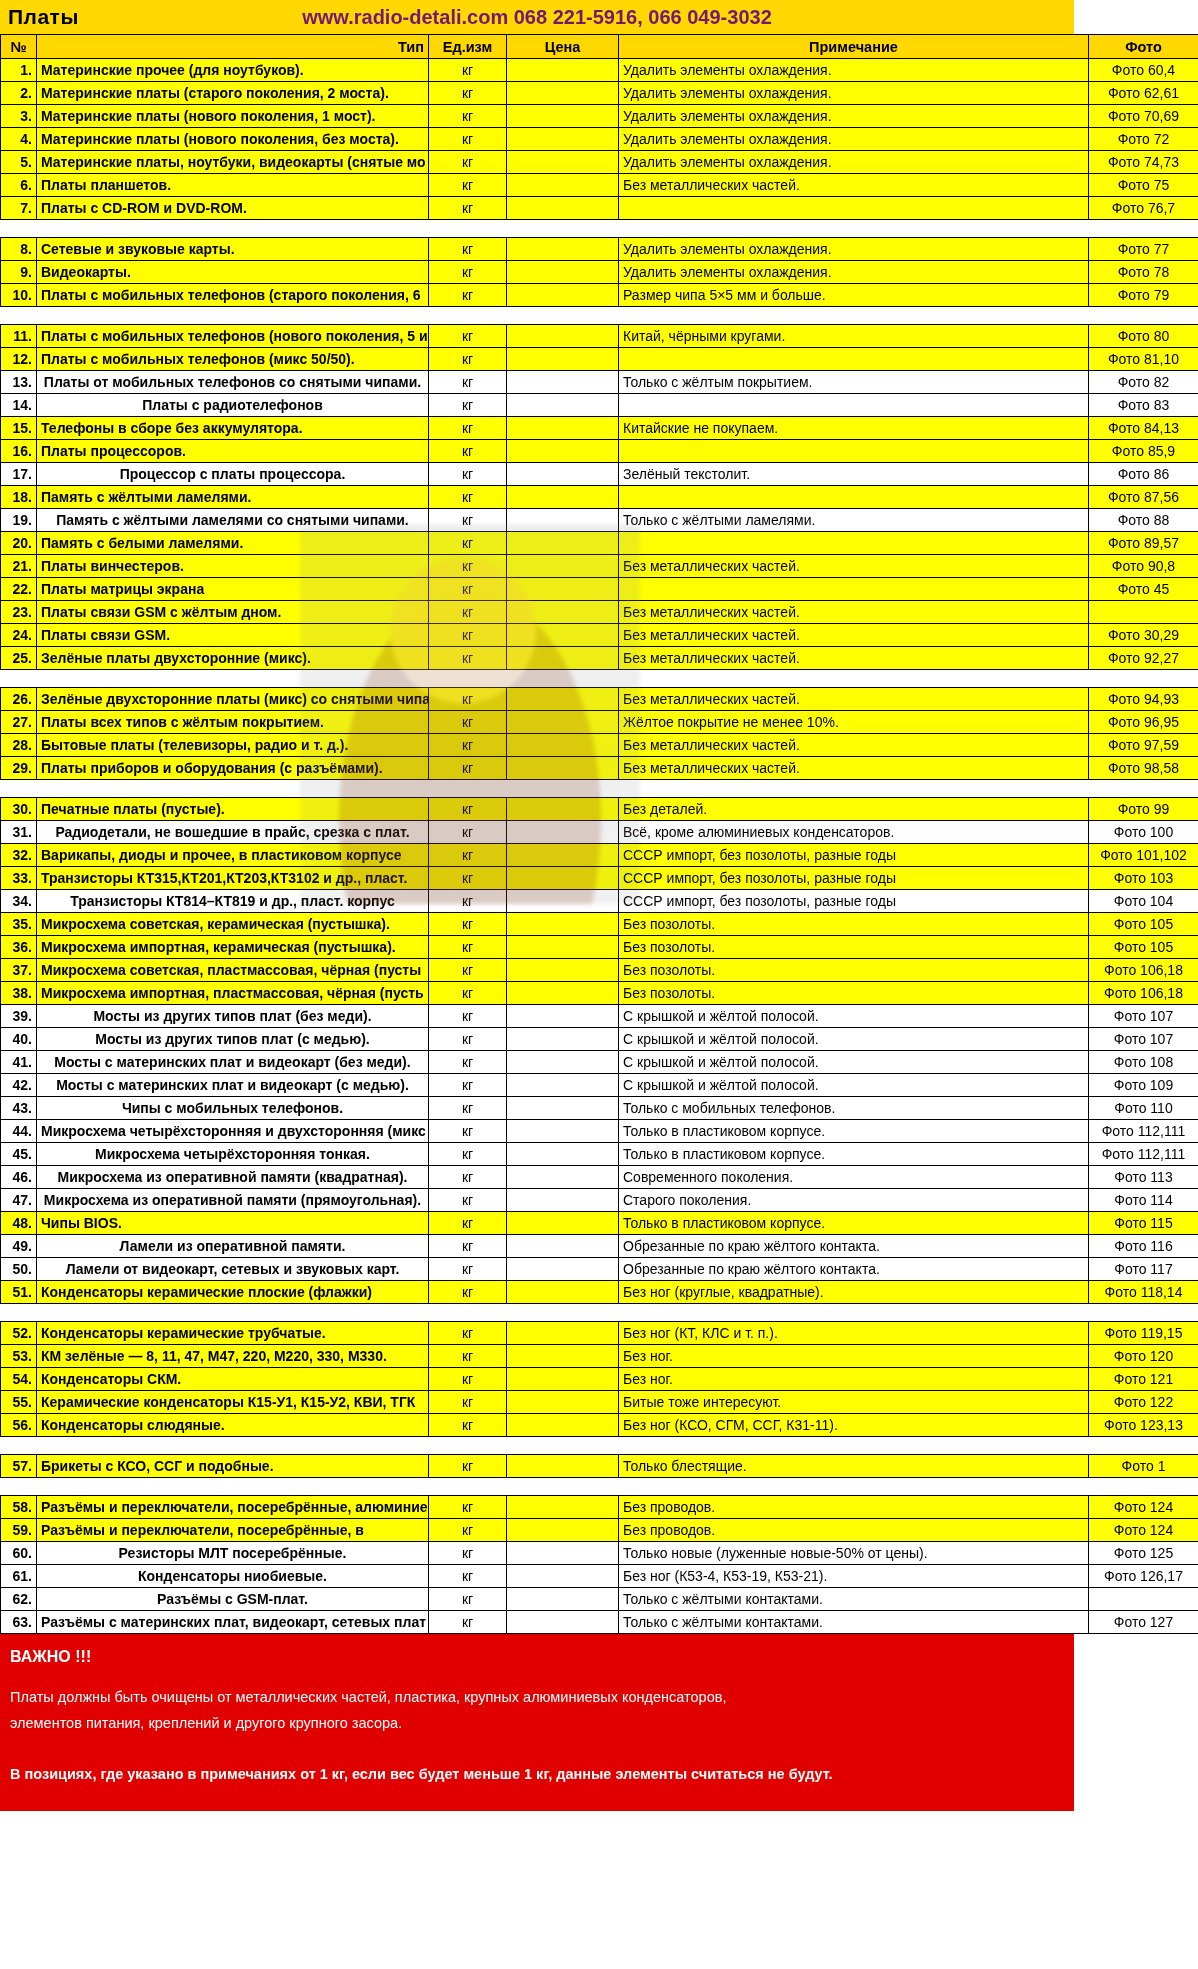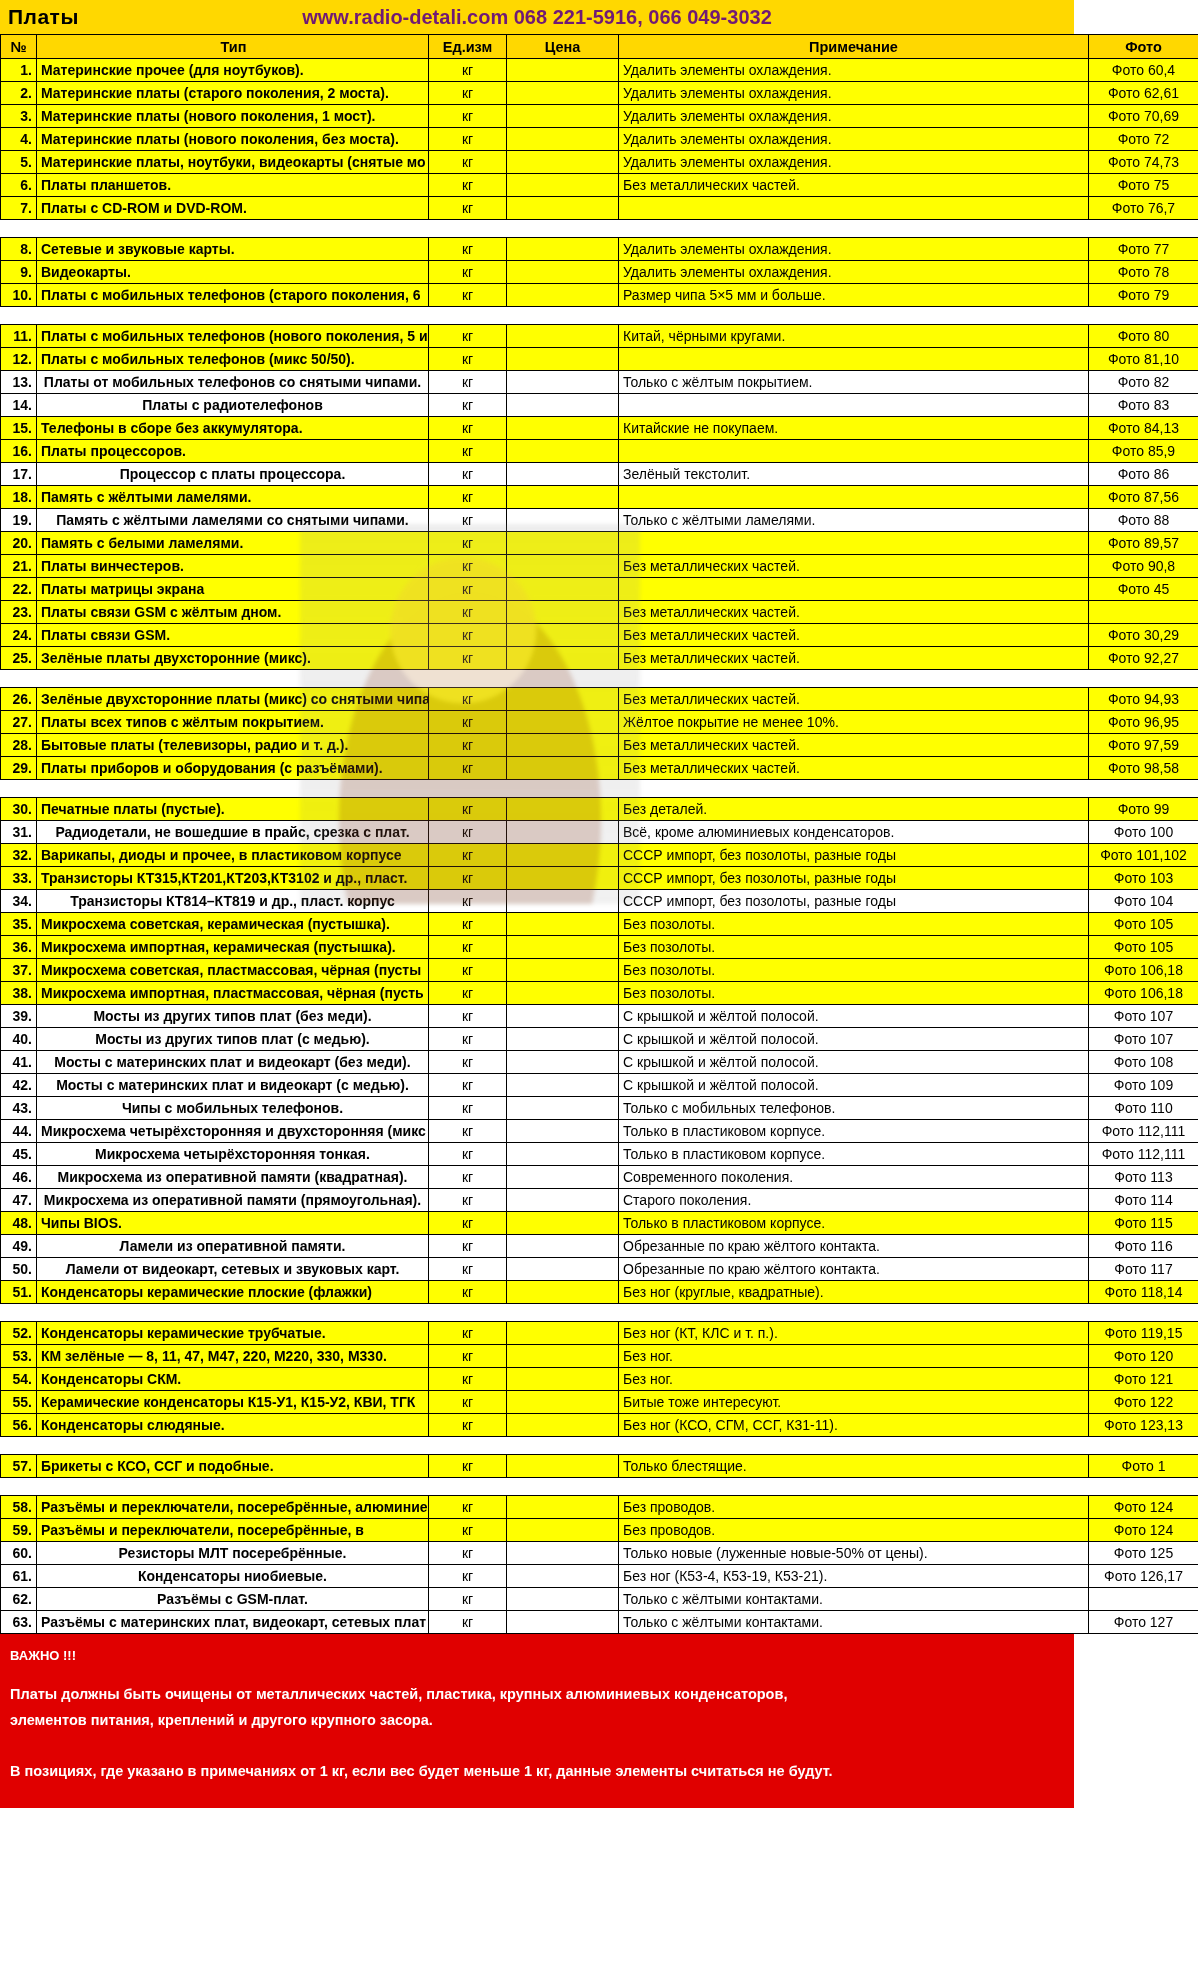--- a/index.html
+++ b/index.html
@@ -17,21 +17,21 @@
   table.price col.c-type{width:392px;}
   table.price col.c-unit{width:78px;}
   table.price col.c-price{width:112px;}
   table.price col.c-note{width:470px;}
   table.price col.c-photo{width:110px;}
 
   table.price th{
     background:#ffd800;color:#000;font-size:14.5px;font-weight:bold;
     border:1px solid #000;height:23px;padding:0 4px;text-align:center;
   }
-  table.price th.th-type{text-align:center;padding-left:6px;}
+  table.price th.th-type{text-align:right;padding-left:6px;}
   table.price th.th-note{text-align:center;}
 
   table.price td{
     border:1px solid #000;height:22px;font-size:14px;color:#000;
     padding:0 4px;background:#ffffff;white-space:nowrap;overflow:hidden;
   }
   td.c-num{text-align:right;padding-right:5px;font-weight:bold;}
   td.c-type{text-align:left;padding-left:6px;}
   td.c-unit{text-align:center;font-size:12px;}
   td.c-price{text-align:center;}
@@ -49,22 +49,22 @@
     pointer-events:none;opacity:.30;
     background:
       radial-gradient(circle at 48% 28%, rgba(205,160,110,.95) 0 72px, rgba(205,160,110,0) 74px),
       radial-gradient(ellipse at 50% 78%, rgba(120,60,35,.85) 0 130px, rgba(120,60,35,0) 132px),
       linear-gradient(180deg, rgba(150,150,150,.55), rgba(120,120,120,.35));
     filter:blur(2px);
   }
 
   
   .notice{background:#e00000;color:#fff;padding:10px 8px 26px 8px;}
-  .notice .t1{font-weight:bold;font-size:13px;margin:4px 0 20px 2px;}
-  .notice .t2{font-weight:bold;font-size:14.5px;line-height:1.55;margin:0 0 4px 2px;}
+  .notice .t1{font-weight:bold;font-size:16px;margin:4px 0 20px 2px;}
+  .notice .t2{font-weight:normal;font-size:14.5px;line-height:1.55;margin:0 0 4px 2px;}
   .notice .t3{font-weight:bold;font-size:14.5px;line-height:1.55;margin:28px 0 0 2px;}
 </style>
 </head>
 <body>
 
 <div id="page">
 
   <div class="topbar">
     <div class="left">Платы</div>
     <div class="center">www.radio-detali.com 068 221-5916, 066 049-3032</div>

